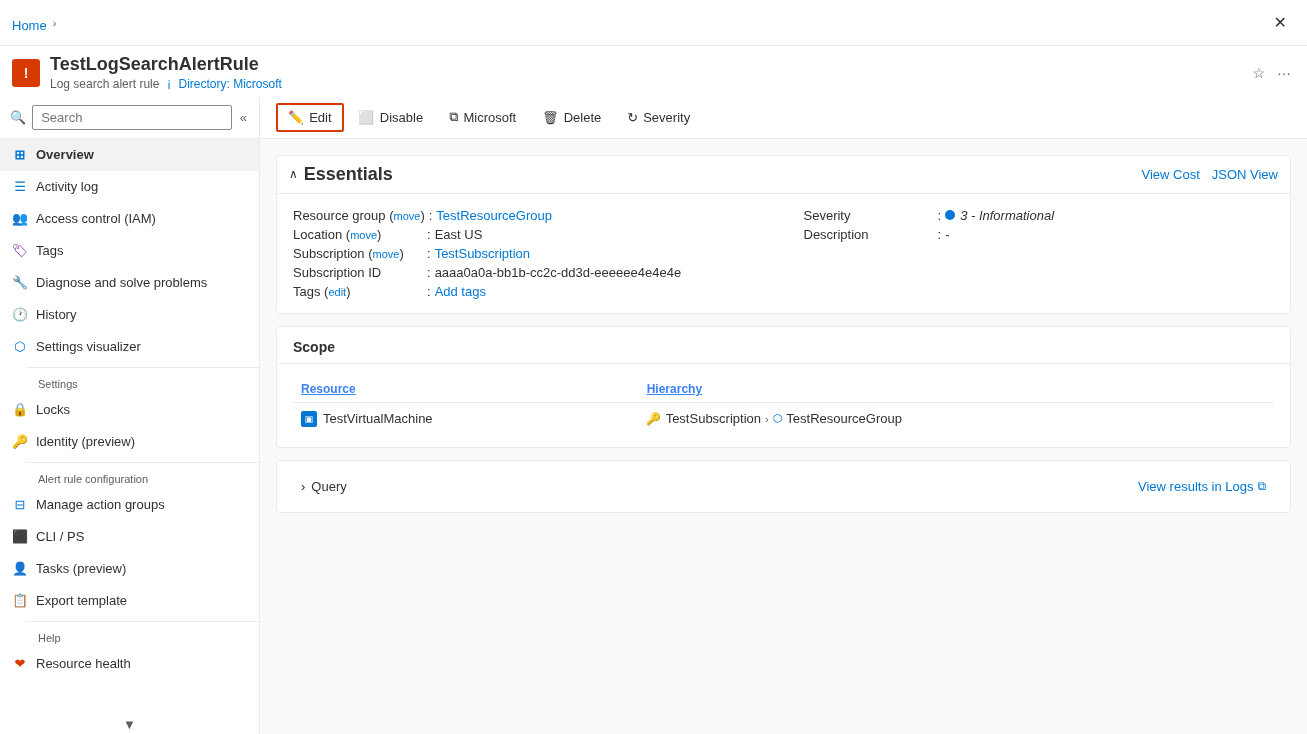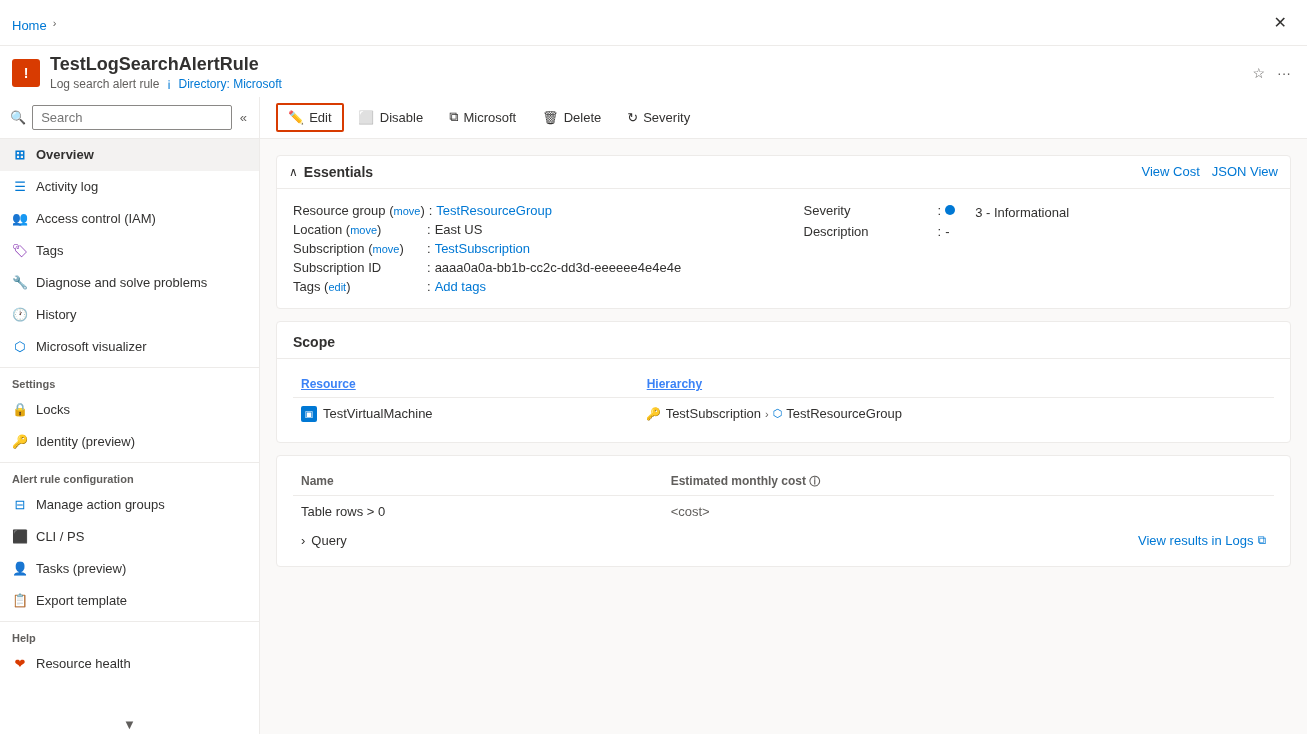--- a/index.html
+++ b/index.html
@@ -33,51 +33,51 @@
     .sidebar { width: 260px; background: #fff; border-right: 1px solid #edebe9; display: flex; flex-direction: column; flex-shrink: 0; overflow-y: auto; }
     .sidebar-search { padding: 8px 10px; border-bottom: 1px solid #edebe9; display: flex; align-items: center; gap: 6px; }
     .sidebar-search-input { flex: 1; border: 1px solid #8a8886; border-radius: 2px; padding: 4px 8px; font-size: 13px; outline: none; }
     .sidebar-search-icon { color: #605e5c; font-size: 13px; }
     .sidebar-collapse-btn { background: none; border: none; cursor: pointer; color: #605e5c; font-size: 13px; padding: 2px; }
 
     .sidebar-nav { flex: 1; overflow-y: auto; }
     .nav-item { display: flex; align-items: center; gap: 8px; padding: 8px 12px; cursor: pointer; color: #323130; text-decoration: none; font-size: 13px; }
     .nav-item.active { background: #f3f2f1; font-weight: 600; }
     .nav-item .nav-icon { width: 16px; height: 16px; display: flex; align-items: center; justify-content: center; flex-shrink: 0; }
-    .nav-section-label { padding: 10px 12px 4px; font-size: 11px; font-weight: 700; color: #605e5c; text-transform: none; border-top: 1px solid #edebe9; margin-top: 4px; }
+    .nav-section-label { padding: 10px 12px 4px; font-size: 11px; font-weight: 400; color: #605e5c; text-transform: none; border-top: 1px solid #edebe9; margin-top: 4px; margin-left: 26px; }
 
     
     .main-content { flex: 1; overflow-y: auto; background: #faf9f8; display: flex; flex-direction: column; }
 
     
     .toolbar { display: flex; align-items: center; padding: 6px 16px; background: #fff; border-bottom: 1px solid #edebe9; gap: 4px; flex-shrink: 0; }
     .toolbar-btn { display: flex; align-items: center; gap: 5px; background: none; border: 1px solid transparent; border-radius: 2px; cursor: pointer; padding: 5px 10px; font-size: 13px; color: #323130; }
     .toolbar-btn.edit-btn { border: 2px solid #d83b01; color: #323130; }
     .toolbar-btn .btn-icon { font-size: 13px; }
 
     
     .content-area { flex: 1; padding: 16px; overflow-y: auto; }
 
     
     .essentials-section { background: #fff; margin-bottom: 12px; }
     .essentials-header { display: flex; align-items: center; justify-content: space-between; padding: 8px 12px; border-bottom: 1px solid #edebe9; }
     .essentials-title-row { display: flex; align-items: center; gap: 6px; }
     .essentials-toggle { background: none; border: none; cursor: pointer; color: #323130; font-size: 12px; }
-    .essentials-title { font-size: 14px; font-weight: 600; color: #323130; }
+    .essentials-title { font-size: 18px; font-weight: 600; color: #323130; }
     .essentials-actions { display: flex; gap: 12px; }
     .essentials-action-link { color: #0078d4; text-decoration: none; font-size: 13px; cursor: pointer; }
 
     .essentials-grid { display: grid; grid-template-columns: 1fr 1fr; padding: 12px 16px; gap: 6px 40px; }
     .essentials-row { display: flex; align-items: baseline; gap: 4px; font-size: 13px; padding: 2px 0; }
     .essentials-label { color: #323130; min-width: 130px; flex-shrink: 0; }
     .essentials-sep { color: #323130; }
     .essentials-value { color: #323130; }
     .essentials-value a { color: #0078d4; text-decoration: none; }
     .essentials-label-link { color: #0078d4; text-decoration: none; cursor: pointer; font-size: 11px; }
-    .severity-badge { display: inline-flex; align-items: flex-start; gap: 20px; }
+    .severity-badge { display: inline-flex; align-items: center; gap: 5px; font-style: italic; }
     .severity-dot { width: 10px; height: 10px; border-radius: 50%; background: #0078d4; display: inline-block; }
     .tags-edit-link { color: #0078d4; text-decoration: none; font-size: 11px; }
     .add-tags-link { color: #0078d4; text-decoration: none; }
 
     
     .card { background: #fff; border: 1px solid #edebe9; border-radius: 4px; margin-bottom: 12px; }
     .card-header { padding: 12px 16px 8px; font-size: 14px; font-weight: 600; color: #323130; border-bottom: 1px solid #edebe9; }
     .card-body { padding: 12px 16px; }
 
     
@@ -190,21 +190,21 @@
           <span>Diagnose and solve problems</span>
         </div>
 
         <div class="nav-item">
           <span class="nav-icon icon-history">🕐</span>
           <span>History</span>
         </div>
 
         <div class="nav-item">
           <span class="nav-icon icon-visualizer">⬡</span>
-          <span>Microsoft visualizer</span>
+          <span>Settings visualizer</span>
         </div>
 
         <div class="nav-section-label">Settings</div>
         <div class="nav-item">
           <span class="nav-icon icon-locks">🔒</span>
           <span>Locks</span>
         </div>
         <div class="nav-item">
           <span class="nav-icon icon-identity">🔑</span>
           <span>Identity (preview)</span>
@@ -366,37 +366,20 @@
                     </div>
                   </td>
                 </tr>
               </tbody>
             </table>
           </div>
         </div>
 
         <div class="card">
           <div class="card-body">
-            <table class="conditions-table">
-              <thead>
-                <tr>
-                  <th>Name</th>
-                  <th>
-                    <span>Estimated monthly cost</span>
-                    <span class="info-circle"> ⓘ</span>
-                  </th>
-                </tr>
-              </thead>
-              <tbody>
-                <tr>
-                  <td>Table rows &gt; 0</td>
-                  <td class="cost-value">&lt;cost&gt;</td>
-                </tr>
-              </tbody>
-            </table>
 
             <div class="query-row">
               <button class="query-toggle">
                 <span>›</span>
                 <span>Query</span>
               </button>
               <a href="#" class="query-view-link">
                 <span>View results in Logs</span>
                 <span class="query-link-icon">⧉</span>
               </a>

